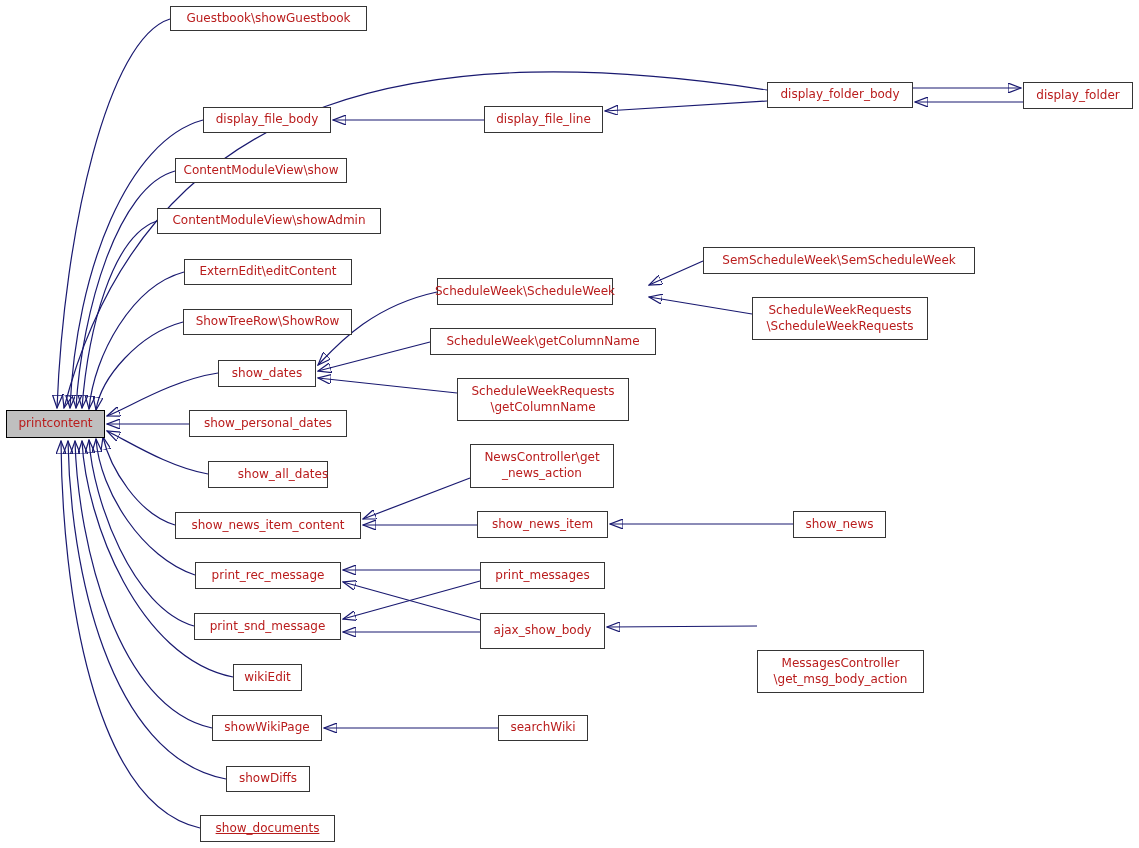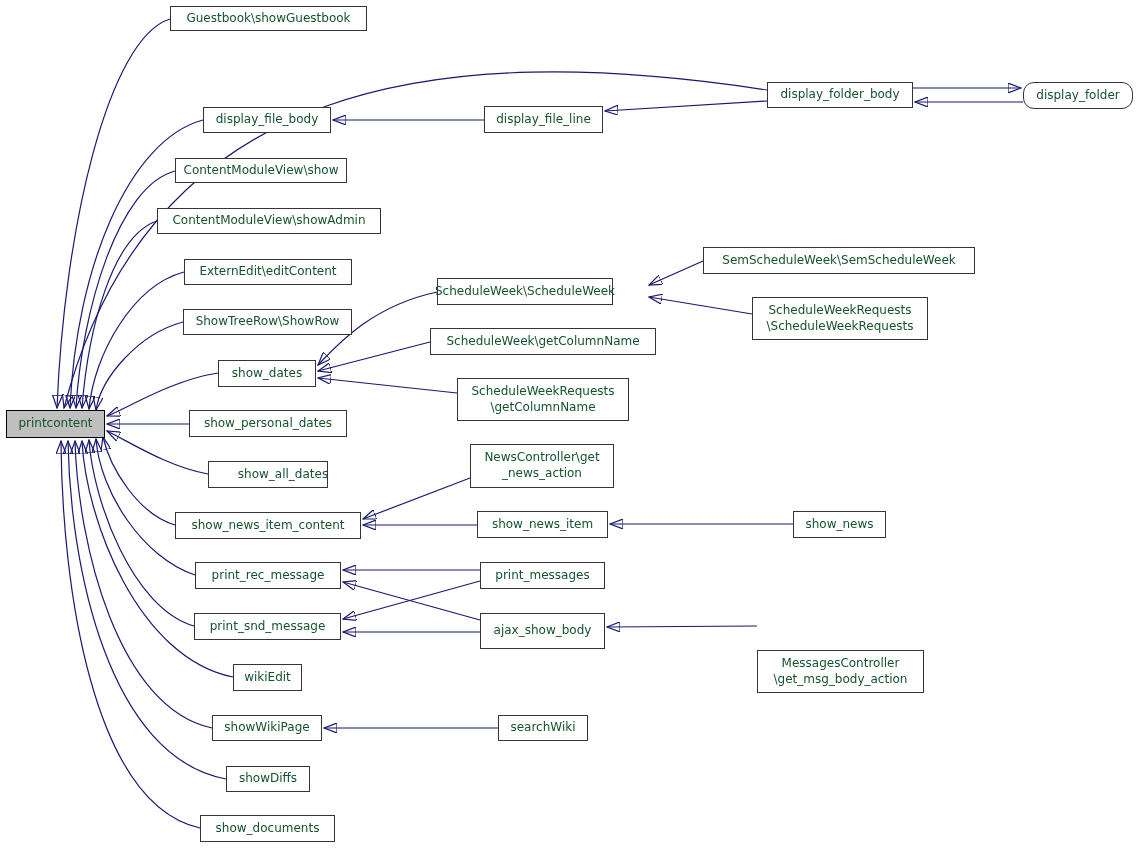--- a/index.html
+++ b/index.html
@@ -15,21 +15,21 @@
     position: absolute;
     left: 0; top: 0;
     width: 1139px; height: 848px;
   }
   .edge-layer path { stroke: #191970; stroke-width: 1.2; fill: none; }
   .node {
     position: absolute;
     box-sizing: border-box;
     border: 1.5px solid #353535;
     background: #ffffff;
-    color: #14532d;
+    color: #b91c1c;
     font-size: 12px;
     line-height: 1.3;
     display: flex;
     align-items: center;
     justify-content: center;
     text-align: center;
     white-space: pre-line;
     cursor: pointer;
   }
   .node.highlight {
@@ -87,21 +87,21 @@
     <path d="M480,620 L343,582" marker-end="url(#arrow)"></path>
     <path d="M480,632 L343,632" marker-end="url(#arrow)"></path>
     <path d="M757,626 L607,627" marker-end="url(#arrow)"></path>
 
     <path d="M498,728 L324,728" marker-end="url(#arrow)"></path>
   </svg>
 
   <div class="node highlight" style="left:6px;top:410px;width:99px;height:28px;">printcontent</div>
   <div class="node" style="left:170px;top:6px;width:197px;height:25px;">Guestbook\showGuestbook</div>
   <div class="node" style="left:767px;top:82px;width:146px;height:26px;">display_folder_body</div>
-  <div class="node" style="left:1023px;top:82px;width:110px;height:27px;border-radius:11px;">display_folder</div>
+  <div class="node" style="left:1023px;top:82px;width:110px;height:27px;">display_folder</div>
   <div class="node" style="left:203px;top:107px;width:128px;height:26px;">display_file_body</div>
   <div class="node" style="left:484px;top:106px;width:119px;height:27px;">display_file_line</div>
   <div class="node" style="left:175px;top:158px;width:172px;height:25px;">ContentModuleView\show</div>
   <div class="node" style="left:157px;top:208px;width:224px;height:26px;">ContentModuleView\showAdmin</div>
   <div class="node" style="left:184px;top:259px;width:168px;height:26px;">ExternEdit\editContent</div>
   <div class="node" style="left:703px;top:247px;width:272px;height:27px;">SemScheduleWeek\SemScheduleWeek</div>
   <div class="node" style="left:437px;top:278px;width:176px;height:27px;">ScheduleWeek\ScheduleWeek</div>
   <div class="node" style="left:752px;top:297px;width:176px;height:43px;">ScheduleWeekRequests
 \ScheduleWeekRequests</div>
   <div class="node" style="left:183px;top:309px;width:169px;height:26px;">ShowTreeRow\ShowRow</div>
@@ -119,15 +119,15 @@
   <div class="node" style="left:195px;top:562px;width:146px;height:27px;">print_rec_message</div>
   <div class="node" style="left:480px;top:562px;width:125px;height:27px;">print_messages</div>
   <div class="node" style="left:194px;top:613px;width:147px;height:27px;">print_snd_message</div>
   <div class="node" style="left:480px;top:613px;width:125px;height:36px;">ajax_show_body</div>
   <div class="node" style="left:757px;top:604px;width:167px;height:43px;margin-top:46px;">MessagesController
 \get_msg_body_action</div>
   <div class="node" style="left:233px;top:664px;width:69px;height:27px;">wikiEdit</div>
   <div class="node" style="left:212px;top:715px;width:110px;height:26px;">showWikiPage</div>
   <div class="node" style="left:498px;top:715px;width:90px;height:26px;">searchWiki</div>
   <div class="node" style="left:226px;top:766px;width:84px;height:26px;">showDiffs</div>
-  <div class="node" style="left:200px;top:815px;width:135px;height:27px;">show_documents</div>
+  <div class="node" style="left:200px;top:815px;width:135px;height:27px;text-decoration:underline;">show_documents</div>
 
 </div>
 
 </body></html>

